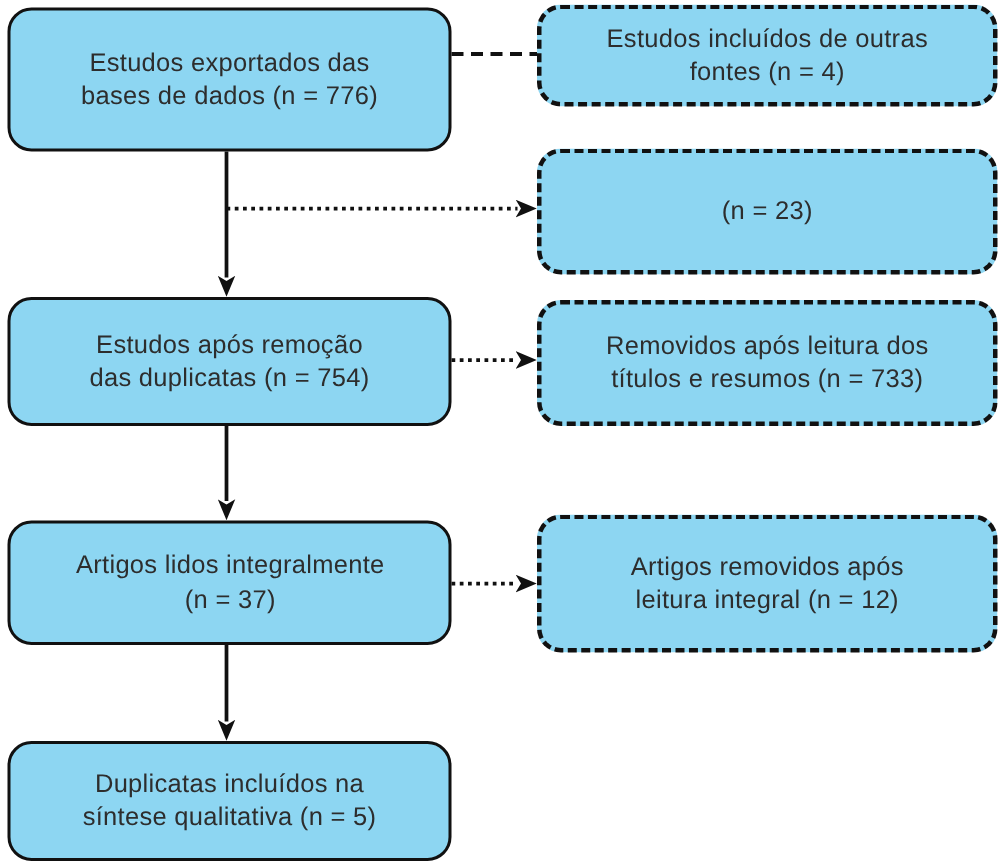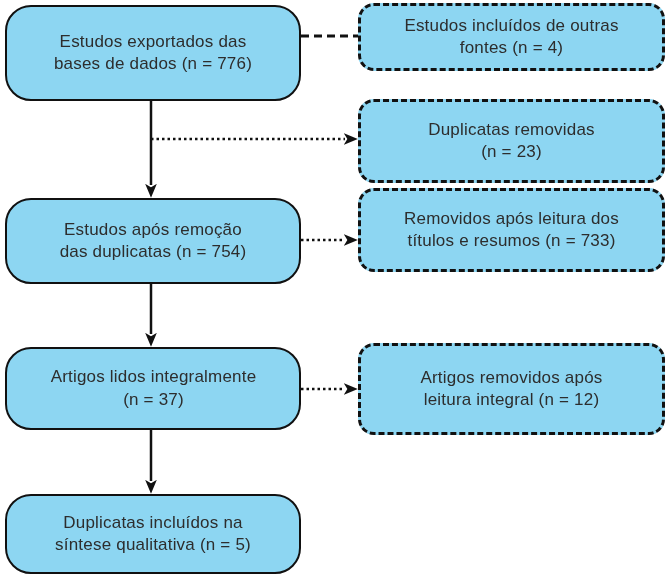--- a/index.html
+++ b/index.html
@@ -28,35 +28,35 @@
     align-items:center;justify-content:center;
     text-align:center;
     color:var(--text-color);
     font-size:17px;
     line-height:1.32;
     letter-spacing:0.2px;
     padding:4px 10px;
   }
   .flow-box.solid{
     border:2.5px solid var(--box-border);
-    border-radius:26px;
+    border-radius:16px;
   }
   .flow-box.dashed{
     border:3px dashed var(--box-border);
     border-radius:16px;
   }
   
   .box-l1{left:5px;top:5px;width:296px;height:96px;}
   .box-l2{left:5px;top:198px;width:296px;height:86px;}
   .box-l3{left:5px;top:347px;width:296px;height:83px;padding-left:11px;}
   .box-l4{left:5px;top:494px;width:296px;height:80px;}
   
   .box-r1{left:358px;top:3px;width:307px;height:68px;}
   .box-r2{left:358px;top:99px;width:307px;height:84px;}
-  .box-r3{left:358px;top:188px;width:307px;height:84px;}
+  .box-r3{left:358px;top:200px;width:307px;height:84px;}
   .box-r4{left:358px;top:343px;width:307px;height:92px;}
 
   .line{stroke:var(--connector);fill:none;}
   .line.solid{stroke-width:2.5;}
   .line.dotted{stroke-width:2.5;stroke-dasharray:2.5 3;}
   .line.dashedline{stroke-width:2.8;stroke-dasharray:8 5;}
   .arrowhead-fill{fill:var(--connector);}
 </style>
 </head>
 <body>
@@ -104,21 +104,20 @@
     <span>Duplicatas incluídos na</span>
     <span>síntese qualitativa (n = 5)</span>
   </div>
 
   <div class="flow-box dashed box-r1">
     <span>Estudos incluídos de outras</span>
     <span>fontes (n = 4)</span>
   </div>
 
   <div class="flow-box dashed box-r2">
-    <span>Duplicatas removidas</span>
     <span>(n = 23)</span>
   </div>
 
   <div class="flow-box dashed box-r3">
     <span>Removidos após leitura dos</span>
     <span>títulos e resumos (n = 733)</span>
   </div>
 
   <div class="flow-box dashed box-r4">
     <span>Artigos removidos após</span>

